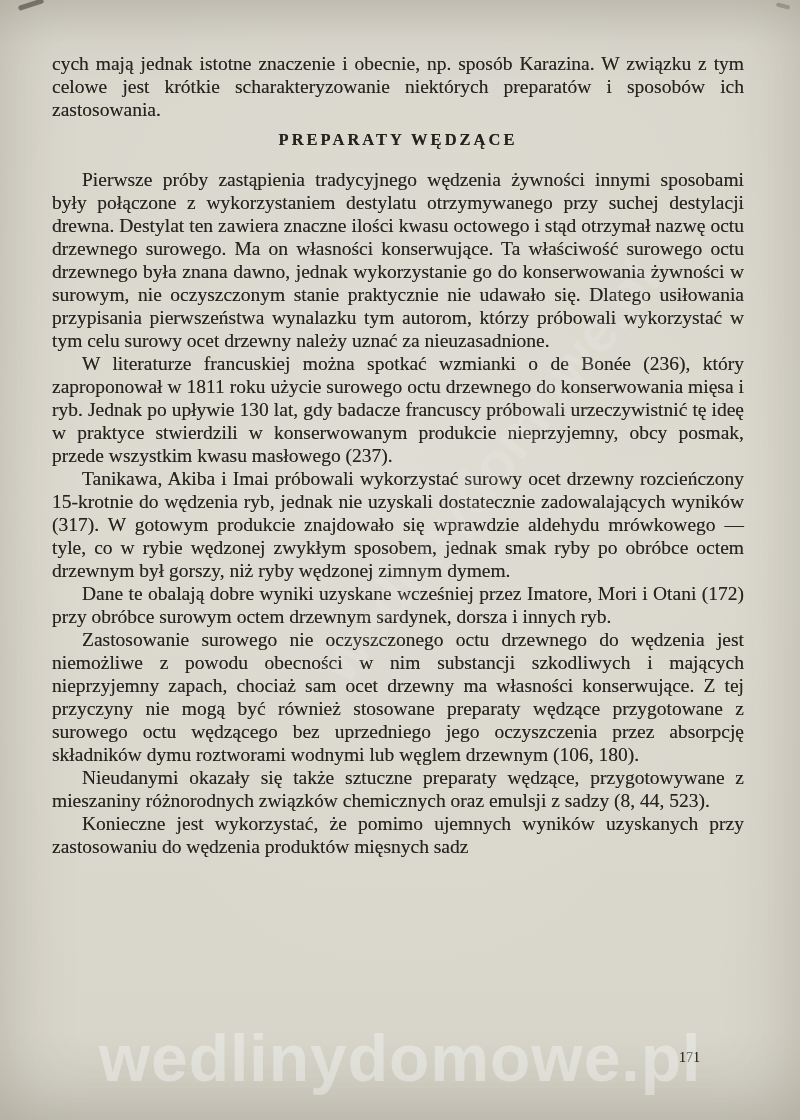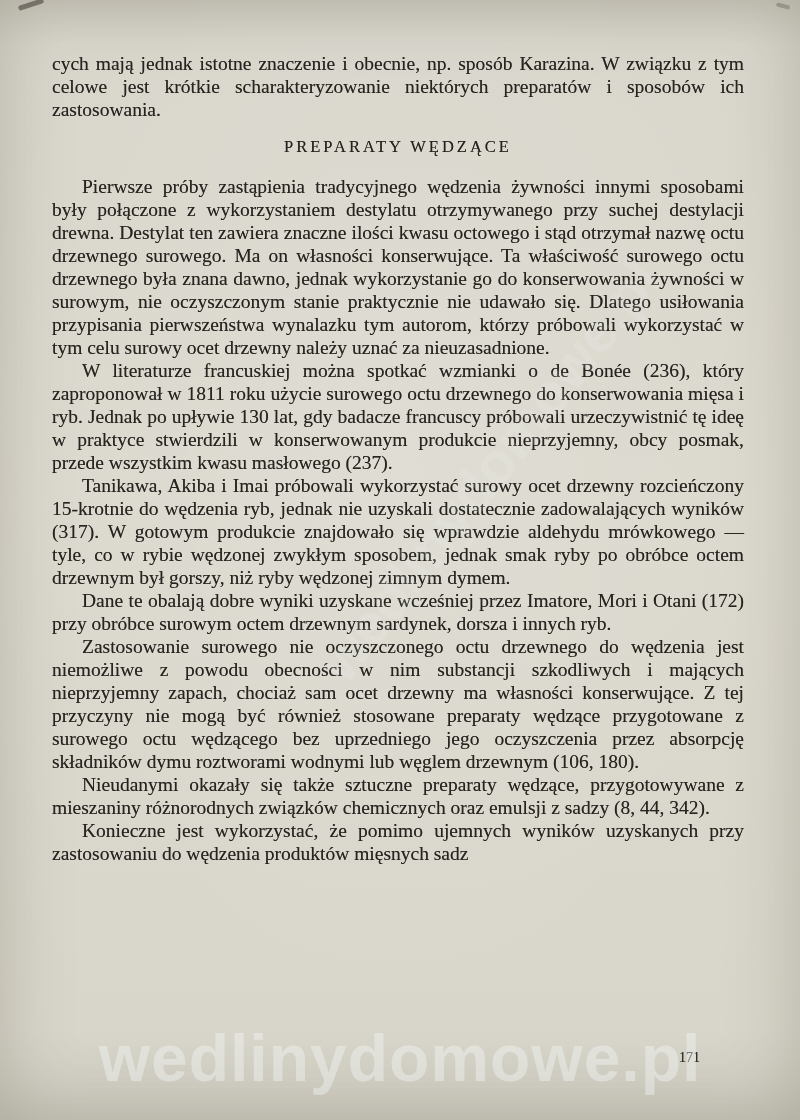--- a/index.html
+++ b/index.html
@@ -28,21 +28,21 @@
     color:#262420;
     font-size:19.5px; line-height:23px;
     text-align:justify;
     z-index:2;
     text-shadow:0 0 0.5px rgba(45,42,35,0.55);
   }
   .content p { text-indent:30px; }
   .content p.noindent { text-indent:0; }
   h2.heading {
     font-size:16.5px; letter-spacing:3px; text-align:center;
-    font-weight:normal; margin:14px 0 17px; color:#24221e; text-indent:0;
+    font-weight:bold; margin:7px 0 17px; color:#24221e; text-indent:0;
   }
   .page-number {
     position:absolute; right:100px; bottom:54px;
     font-size:14px; color:#2a2823; z-index:2;
     text-shadow:0 0 0.5px rgba(45,42,35,0.55);
   }
   .watermark-bottom {
     position:absolute; left:50%; bottom:24px; transform:translateX(-50%);
     font-family:"Liberation Sans","DejaVu Sans",sans-serif; font-weight:bold;
     font-size:66px; letter-spacing:1px; white-space:nowrap;
@@ -67,21 +67,21 @@
   <div class="corner-mark cm-tr"></div>
 
   <div class="content">
     <p class="noindent">cych mają jednak istotne znaczenie i obecnie, np. sposób Karazina. W związku z tym celowe jest krótkie scharakteryzowanie niektórych preparatów i sposobów ich zastosowania.</p>
     <h2 class="heading">PREPARATY WĘDZĄCE</h2>
     <p>Pierwsze próby zastąpienia tradycyjnego wędzenia żywności innymi sposobami były połączone z wykorzystaniem destylatu otrzymywanego przy suchej destylacji drewna. Destylat ten zawiera znaczne ilości kwasu octowego i stąd otrzymał nazwę octu drzewnego surowego. Ma on własności konserwujące. Ta właściwość surowego octu drzewnego była znana dawno, jednak wykorzystanie go do konserwowania żywności w surowym, nie oczyszczonym stanie praktycznie nie udawało się. Dlatego usiłowania przypisania pierwszeństwa wynalazku tym autorom, którzy próbowali wykorzystać w tym celu surowy ocet drzewny należy uznać za nieuzasadnione.</p>
     <p>W literaturze francuskiej można spotkać wzmianki o de Bonée (236), który zaproponował w 1811 roku użycie surowego octu drzewnego do konserwowania mięsa i ryb. Jednak po upływie 130 lat, gdy badacze francuscy próbowali urzeczywistnić tę ideę w praktyce stwierdzili w konserwowanym produkcie nieprzyjemny, obcy posmak, przede wszystkim kwasu masłowego (237).</p>
     <p>Tanikawa, Akiba i Imai próbowali wykorzystać surowy ocet drzewny rozcieńczony 15-krotnie do wędzenia ryb, jednak nie uzyskali dostatecznie zadowalających wyników (317). W gotowym produkcie znajdowało się wprawdzie aldehydu mrówkowego — tyle, co w rybie wędzonej zwykłym sposobem, jednak smak ryby po obróbce octem drzewnym był gorszy, niż ryby wędzonej zimnym dymem.</p>
     <p>Dane te obalają dobre wyniki uzyskane wcześniej przez Imatore, Mori i Otani (172) przy obróbce surowym octem drzewnym sardynek, dorsza i innych ryb.</p>
     <p>Zastosowanie surowego nie oczyszczonego octu drzewnego do wędzenia jest niemożliwe z powodu obecności w nim substancji szkodliwych i mających nieprzyjemny zapach, chociaż sam ocet drzewny ma własności konserwujące. Z tej przyczyny nie mogą być również stosowane preparaty wędzące przygotowane z surowego octu wędzącego bez uprzedniego jego oczyszczenia przez absorpcję składników dymu roztworami wodnymi lub węglem drzewnym (106, 180).</p>
-    <p>Nieudanymi okazały się także sztuczne preparaty wędzące, przygotowywane z mieszaniny różnorodnych związków chemicznych oraz emulsji z sadzy (8, 44, 342).</p>
+    <p>Nieudanymi okazały się także sztuczne preparaty wędzące, przygotowywane z mieszaniny różnorodnych związków chemicznych oraz emulsji z sadzy (8, 44, 523).</p>
     <p>Konieczne jest wykorzystać, że pomimo ujemnych wyników uzyskanych przy zastosowaniu do wędzenia produktów mięsnych sadz</p>
   </div>
 
   <div class="watermark-diagonal">wedlinydomowe.pl</div>
   <div class="watermark-bottom">wedlinydomowe.pl</div>
 
   <div class="page-number">171</div>
 
 </div>
 

